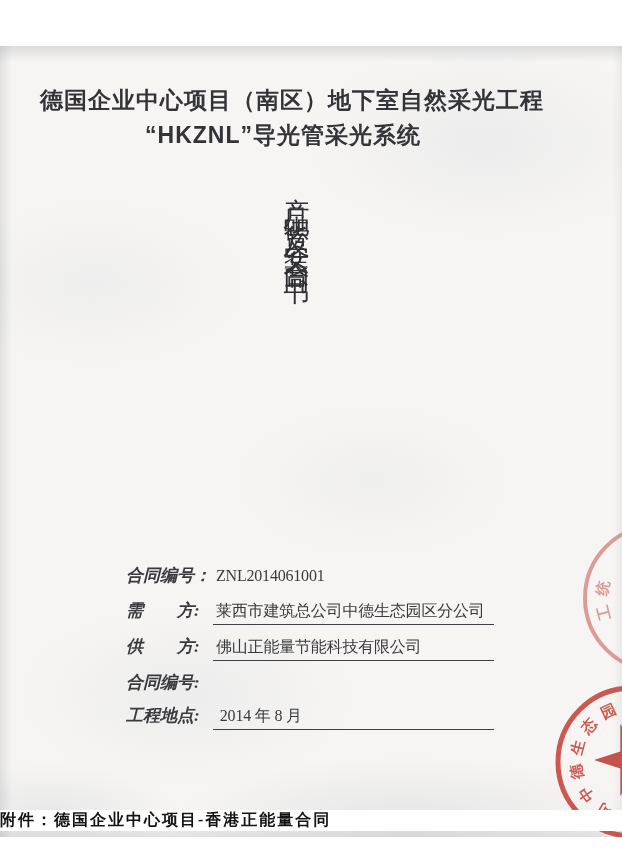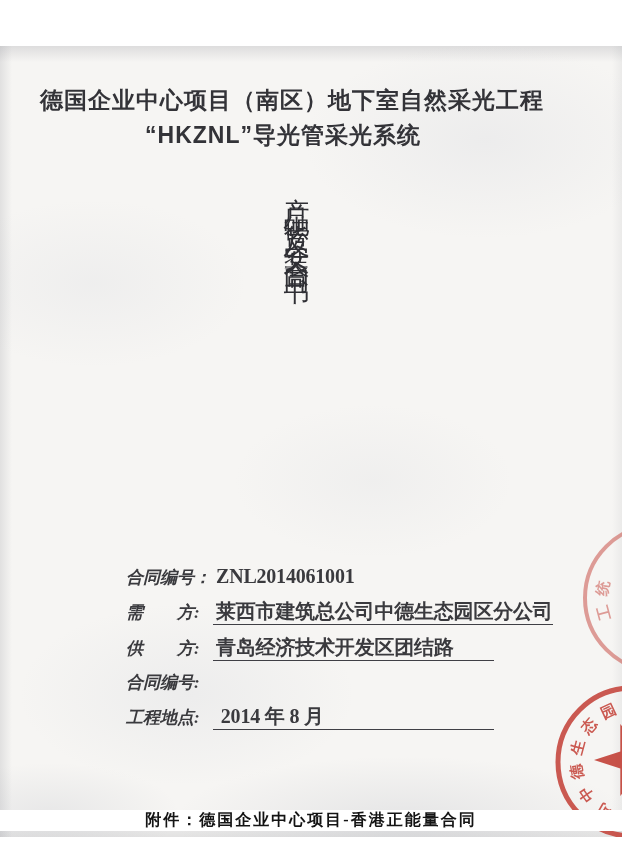--- a/index.html
+++ b/index.html
@@ -41,34 +41,34 @@
     font-size:26px;letter-spacing:9px;color:#2f2f34;
     font-family:"Liberation Serif","DejaVu Serif",serif;
   }
   
   .form{position:absolute;left:126px;top:519px;width:368px;color:#3a3a3e;}
   .row{display:flex;align-items:baseline;line-height:22px;margin-bottom:11px;}
   .lbl{
     flex:0 0 87px;font-weight:700;font-size:17px;white-space:nowrap;font-style:italic;
   }
   .val{
-    flex:1 1 auto;font-weight:700;font-size:20px;white-space:nowrap;
+    flex:1 1 auto;font-weight:400;font-size:16px;white-space:nowrap;
     padding:0 0 2px 3px;letter-spacing:-0.2px;
   }
   .val.u{border-bottom:1.5px solid #3f3f45;}
   
   .seals{position:absolute;left:0;top:0;pointer-events:none;}
   .seal-char{
     font-family:"Liberation Sans","DejaVu Sans",sans-serif;
     font-weight:700;fill:#c5443b;
   }
   
   .caption{
     position:absolute;left:0;top:810px;width:622px;
-    text-align:center;font-weight:700;font-size:16px;letter-spacing:2px;
+    font-weight:700;font-size:16px;letter-spacing:2px;
     color:#141414;background:#ffffff;
     font-family:"Liberation Serif","DejaVu Serif",serif;
   }
 </style>
 </head>
 <body>
 
 <div class="canvas">
 
   <div class="scan">
@@ -84,21 +84,21 @@
       <div class="row">
         <span class="lbl">合同编号：</span>
         <span class="val">ZNL2014061001</span>
       </div>
       <div class="row">
         <span class="lbl">需　　方:</span>
         <span class="val u">莱西市建筑总公司中德生态园区分公司</span>
       </div>
       <div class="row">
         <span class="lbl">供　　方:</span>
-        <span class="val u">青岛经济技术开发区团结路</span>
+        <span class="val u">佛山正能量节能科技有限公司</span>
       </div>
       <div class="row">
         <span class="lbl">合同编号:</span>
       </div>
       <div class="row">
         <span class="lbl">工程地点:</span>
         <span class="val u">&nbsp;2014 年 8 月</span>
       </div>
     </div>
 

